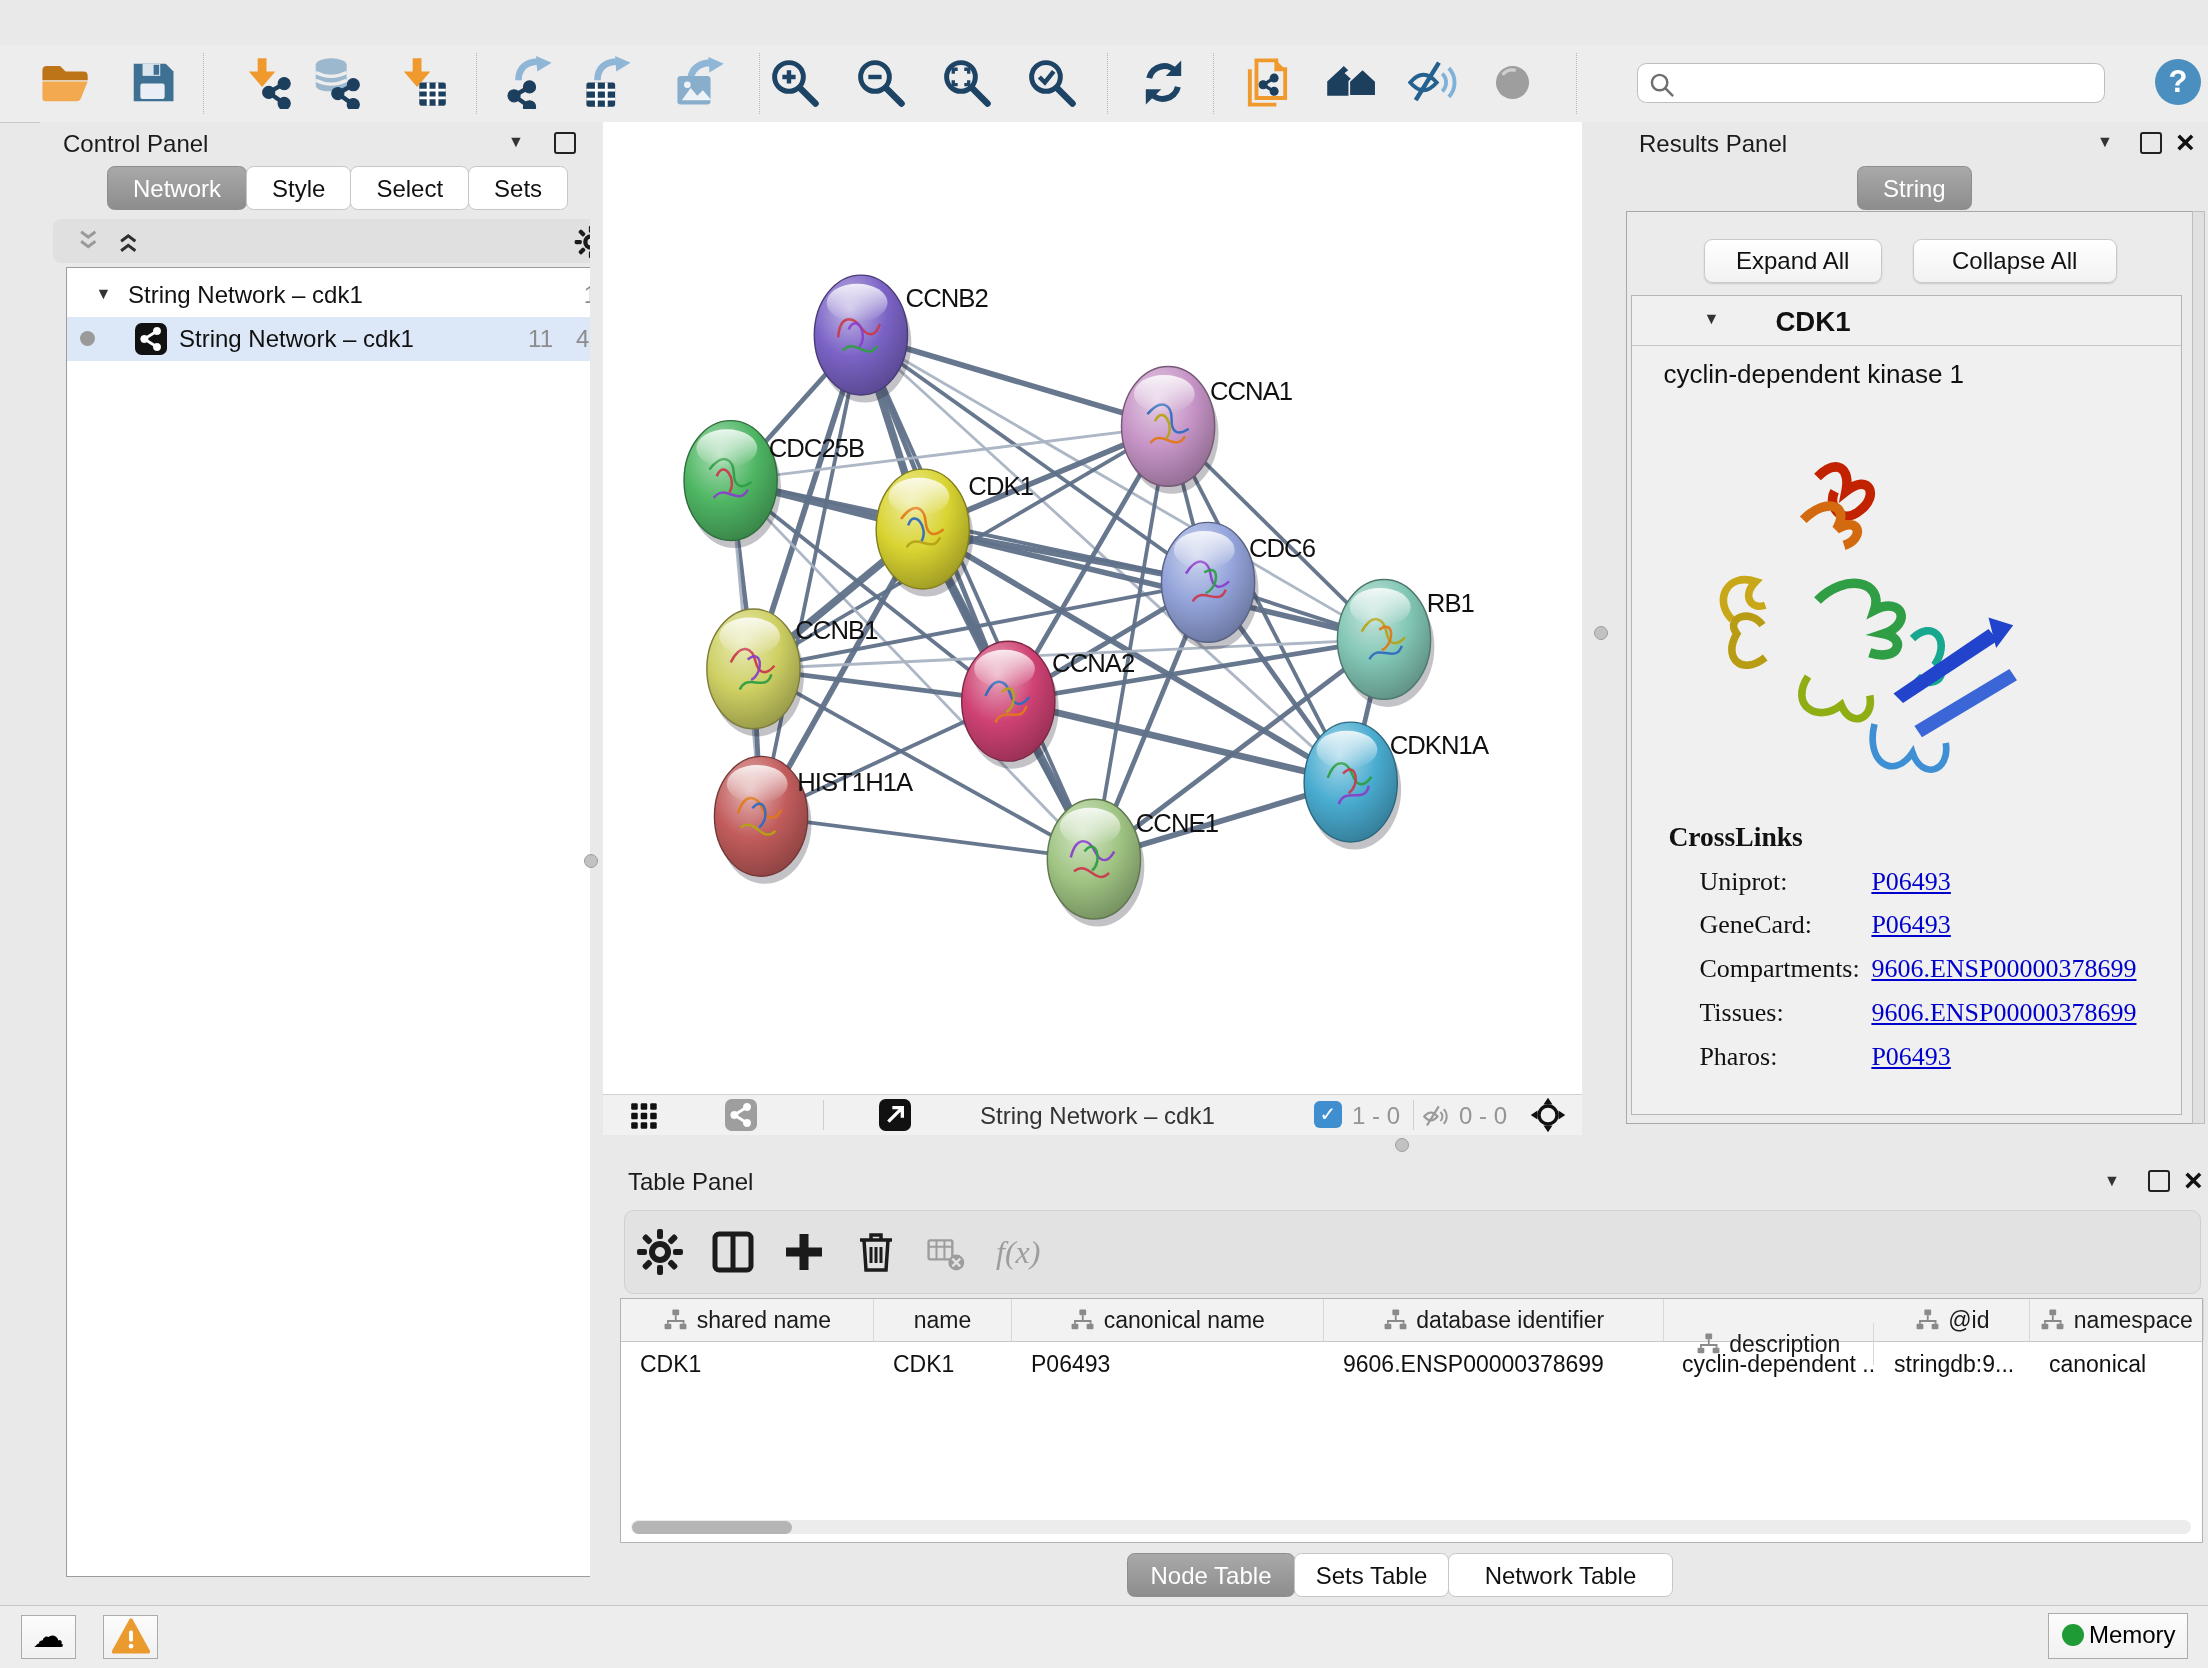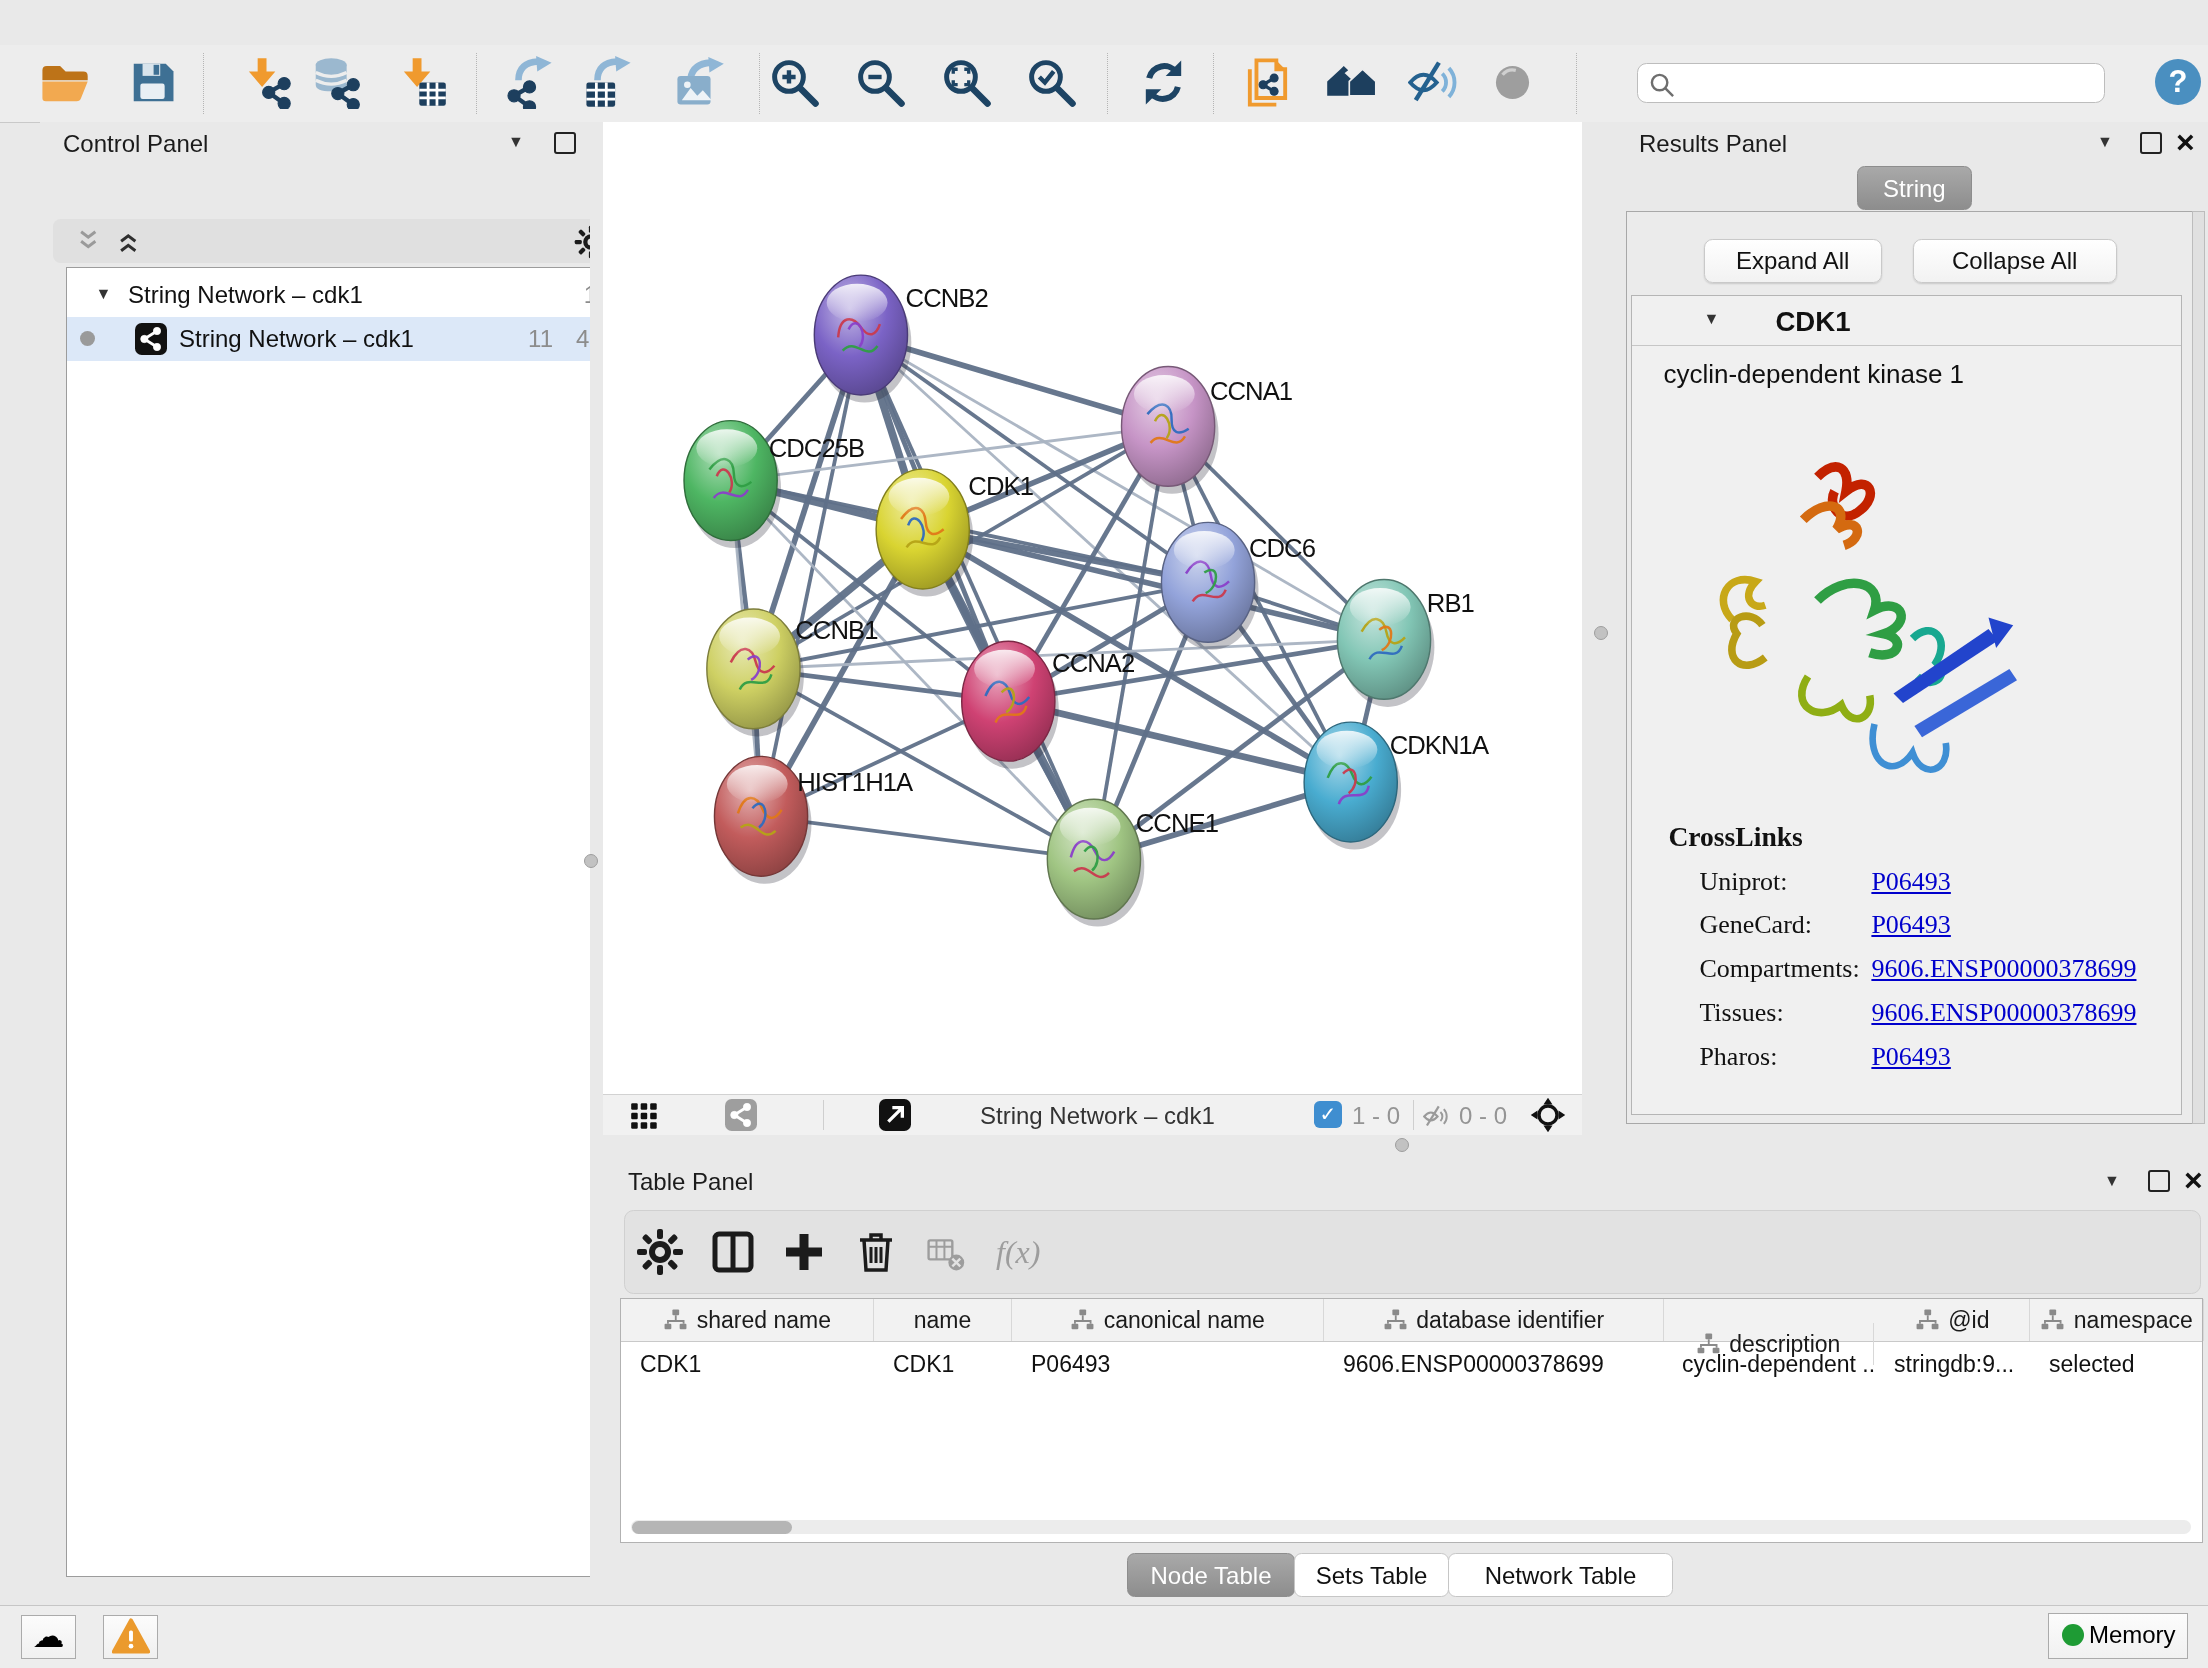--- a/index.html
+++ b/index.html
@@ -225,20 +225,23 @@
       <input class="search-input" placeholder="" style="">
     </div>
     <div class="helpbtn"><span>?</span></div>
   </div>
 
   <div class="cp">
     <div class="abs phdr" style="left:23px;top:7.6px">Control Panel</div>
     <div class="abs caret" style="left:468px;top:11.4px">▼</div>
     <div class="abs floatico" style="left:514px;top:9.5px"></div>
     <div class="abs closeico" style="left:550px;top:9.5px">×</div>
+    <div class="abs" style="left:67px;top:44px">
+      <span class="tab sel">Network</span><span class="tab">Style</span><span class="tab">Select</span><span class="tab">Sets</span>
+    </div>
     <div class="cp-sub">
       <svg class="abs" style="left:21px;top:7.6px" width="28.5" height="28.5" viewBox="0 0 48 48" fill="none" stroke="#9a9a9a">
           <path d="M12 8l12 9 12-9M12 24l12 9 12-9" stroke-width="5"></path>
         </svg>
       <svg class="abs" style="left:61px;top:7.6px" width="28.5" height="28.5" viewBox="0 0 48 48" fill="none" stroke="#2e2e2e">
           <path d="M12 40l12-9 12 9M12 24l12-9 12 9" stroke-width="5"></path>
         </svg>
       <svg class="abs" style="left:521px;top:5.7px" width="34" height="34" viewBox="0 0 48 48" fill="#1b1b1b">
           <circle cx="24" cy="24" r="11"></circle>
           <g>
@@ -700,21 +703,21 @@
             <span>namespace</span>
           </div>
         </div>
       <div id="tbl-body">
           <div class="dcell" style="left: 0px; width: 253px;">CDK1</div>
           <div class="dcell" style="left: 253px; width: 138px;">CDK1</div>
           <div class="dcell" style="left: 391px; width: 312px;">P06493</div>
           <div class="dcell" style="left: 703px; width: 340px;">9606.ENSP00000378699</div>
           <div class="dcell" style="left: 1042px; width: 211px;">cyclin-dependent ...</div>
           <div class="dcell" style="left: 1254px; width: 155px;">stringdb:9...</div>
-          <div class="dcell" style="left: 1409px; width: 174px;">selected</div>
+          <div class="dcell" style="left: 1409px; width: 174px;">canonical</div>
         </div>
       <div class="hscroll">
           <div class="hthumb"></div>
         </div>
     </div>
     <div class="abs" style="left:537px;top:396px">
       <span class="tab sel" style="width:168px;padding:0">Node Table</span><span class="tab" style="width:155px;padding:0">Sets Table</span><span class="tab" style="width:225px;padding:0">Network Table</span>
     </div>
   </div>
 

